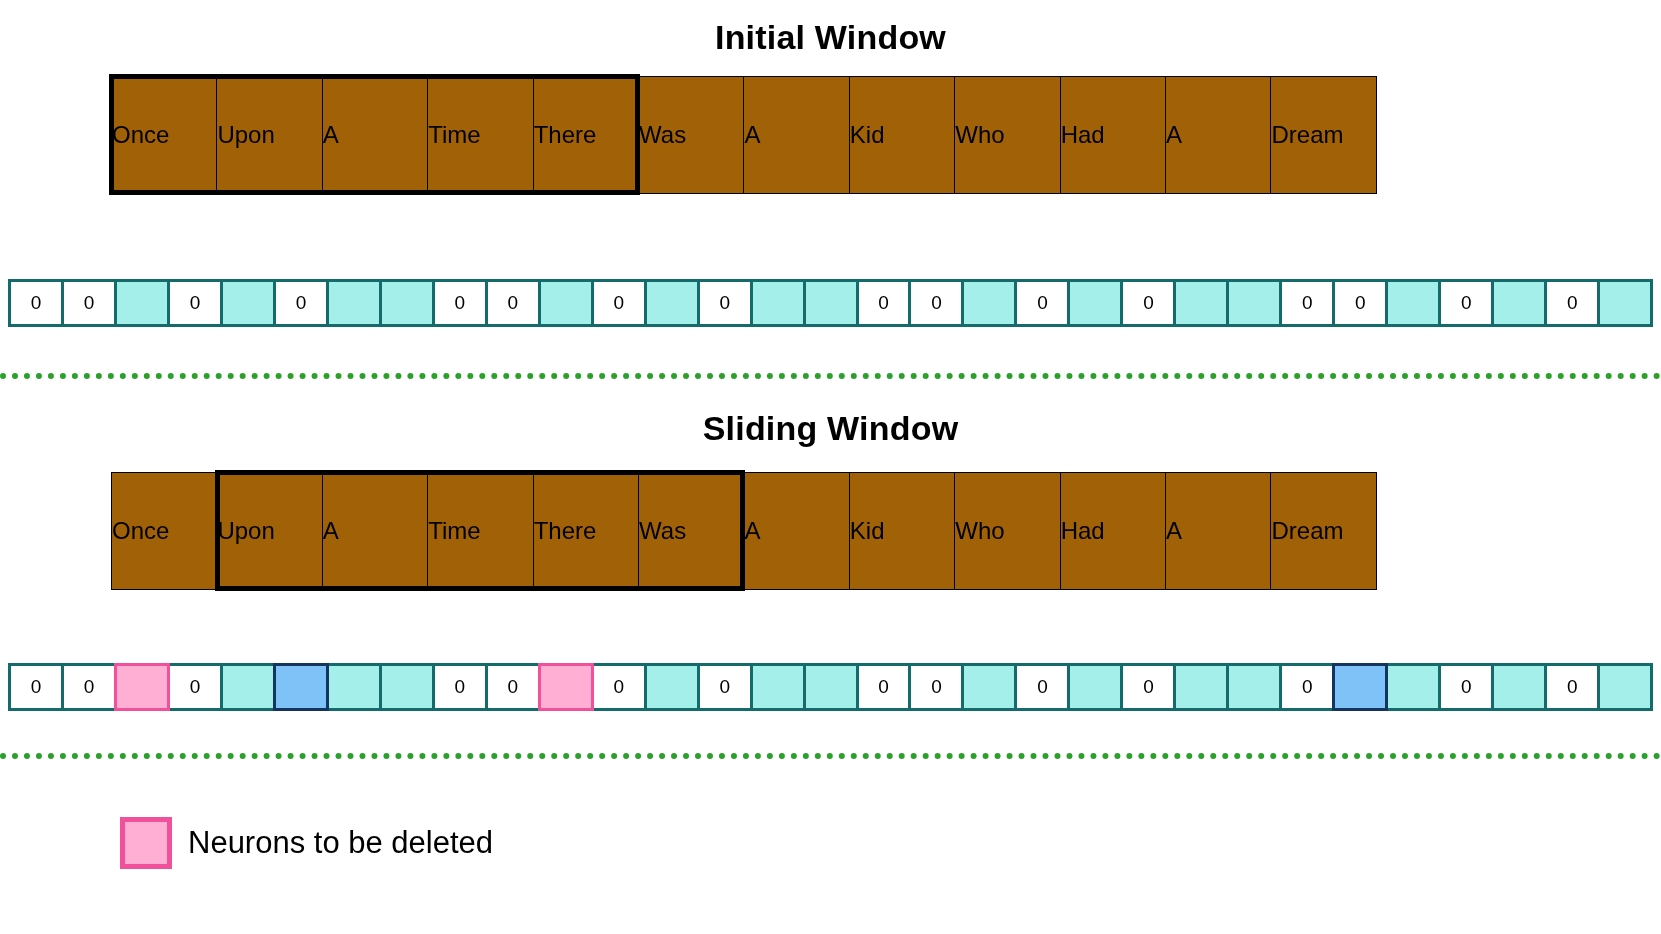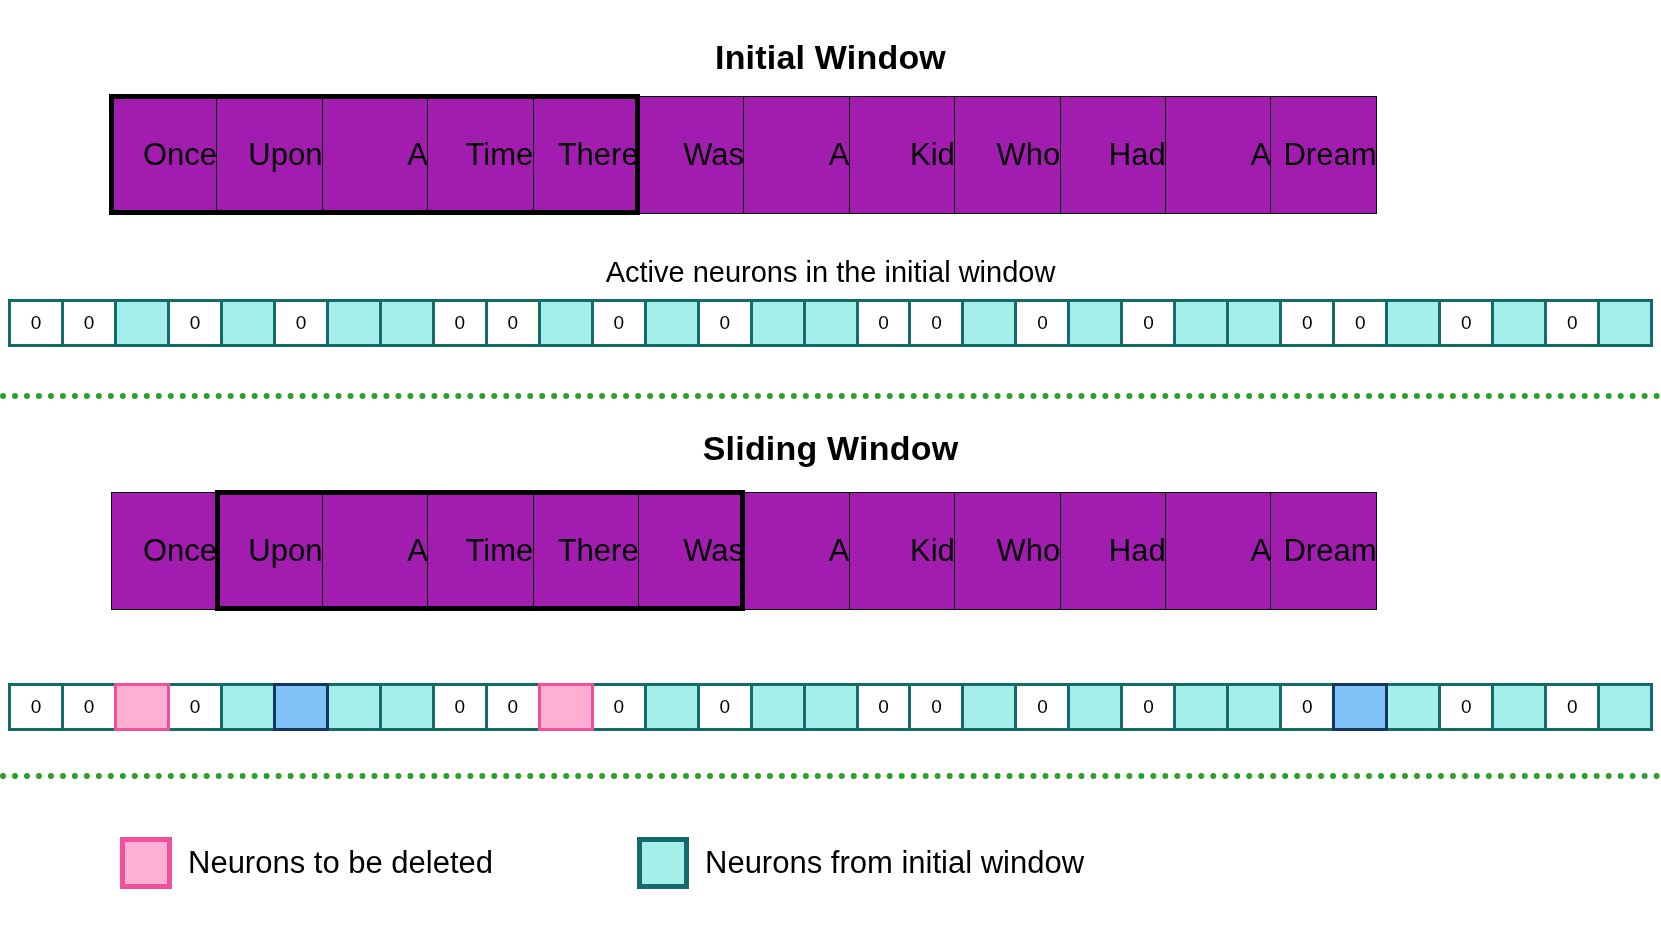--- a/index.html
+++ b/index.html
@@ -2,21 +2,21 @@
 <html><head>
 <meta charset="utf-8">
 <style>
   * { box-sizing: border-box; margin: 0; padding: 0; }
   html, body {
     width: 1661px; height: 934px;
     background: #ffffff;
     font-family: "Liberation Sans", sans-serif;
     overflow: hidden;
   }
-  .page { position: relative; width: 1661px; height: 706px; margin-top: 20px; }
+  .page { position: relative; width: 1661px; height: 706px; }
 
   
   .section-title {
     text-align: center;
     font-size: 34px;
     font-weight: bold;
     color: #000;
     letter-spacing: 0.2px;
   }
   .caption {
@@ -32,24 +32,24 @@
     margin: 0 auto;
     position: relative;
   }
   .token-cell {
     width: 107px;
     height: 118px;
     border: 1.6px solid #000;
     margin-left: -1.6px;
     display: flex;
     align-items: center;
-    justify-content: flex-end;
-    font-size: 31px;
-    color: #000;
-    background: #a21caf;
+    justify-content: flex-start;
+    font-size: 24px;
+    color: #000;
+    background: #a16207;
     position: relative;
   }
   .token-cell:first-child { margin-left: 0; }
 
   
   .window-box {
     position: absolute;
     border: 5px solid #000;
     pointer-events: none;
     top: -1.6px;
@@ -160,23 +160,20 @@
         <div class="token-cell">
           <span>A</span>
         </div>
         <div class="token-cell">
           <span>Dream</span>
         </div>
         <div class="window-box" style="left: -1.6px; width: 530.2px;"></div>
       </div>
   </div>
 
-  <div style="position:absolute; top:236px; left:0; right:0;">
-    <div class="caption">Active neurons in the initial window</div>
-  </div>
 
   <div style="position:absolute; top:279px; left:8px;">
     <div class="neuron-strip" id="initial-neurons">
         <div class="neuron-cell white">
           <span>0</span>
         </div>
         <div class="neuron-cell white">
           <span>0</span>
         </div>
         <div class="neuron-cell cyan"></div>
@@ -352,19 +349,15 @@
       </div>
   </div>
 
   <div style="position:absolute; top:753px; left:0;" class="divider"></div>
 
   <div style="position:absolute; top:817px; left:0; right:0; height:70px;">
     <div class="legend-item" style="left:104px; top:0;">
       <span class="legend-swatch pink"></span>
       <span class="legend-label">Neurons to be deleted</span>
     </div>
-    <div class="legend-item" style="left:621px; top:0;">
-      <span class="legend-swatch cyan"></span>
-      <span class="legend-label">Neurons from initial window</span>
-    </div>
   </div>
 
 </div>
 
 </body></html>

